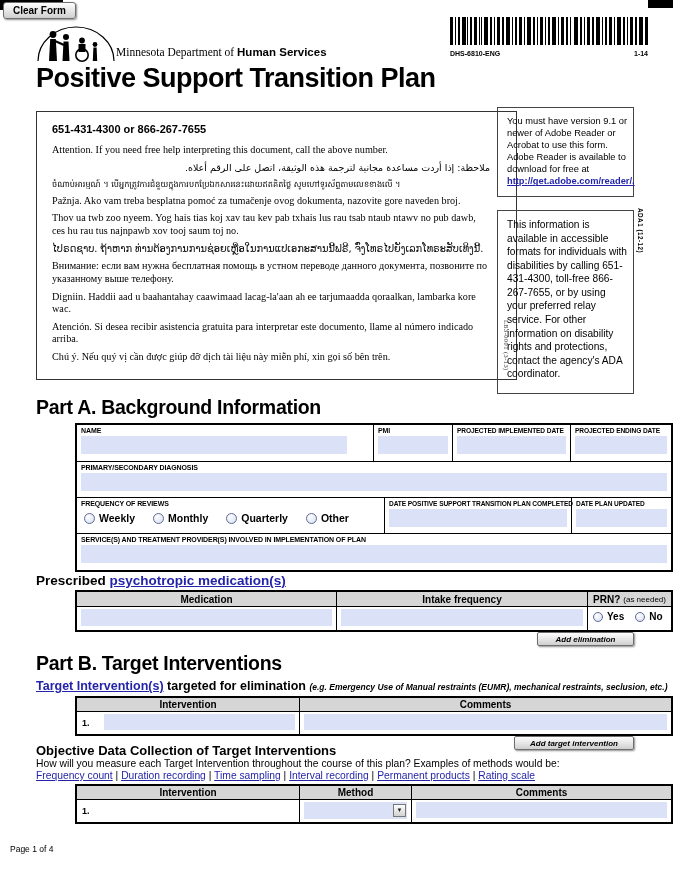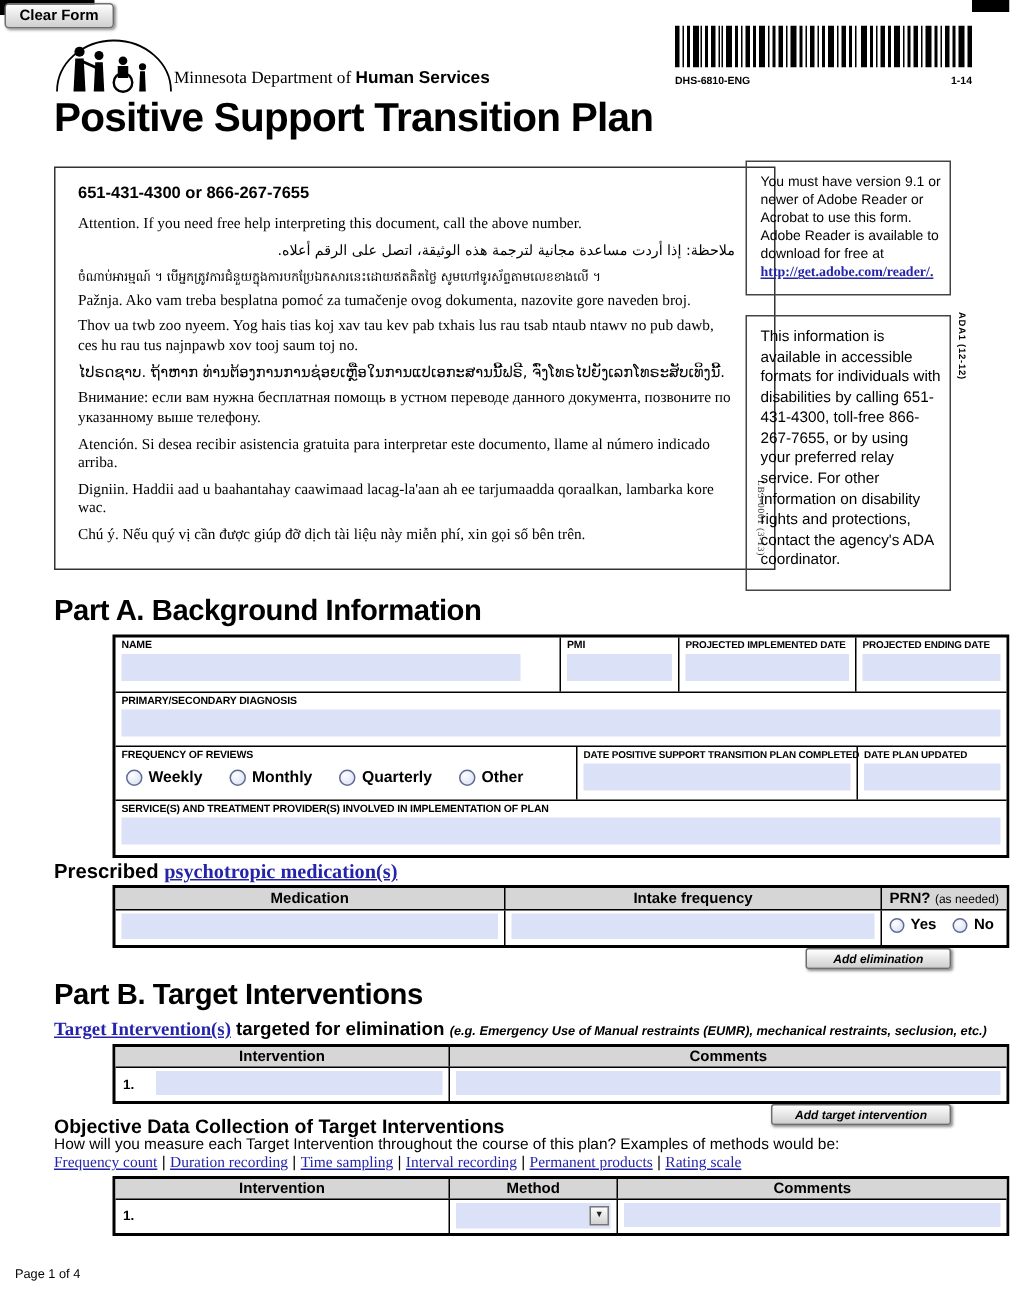--- a/index.html
+++ b/index.html
@@ -40,21 +40,21 @@
   .vert-code { position: absolute; writing-mode: vertical-rl; font-size: 6.3px; color: #333;
                font-family: "Liberation Serif", serif; letter-spacing: 0.5px; }
   .lang-code { right: 6px; bottom: 8px; }
 
   
   .info-box { position: absolute; left: 497px; width: 137px; border: 1px solid #444; padding: 7px 5px 0 9px; }
   .adobe-box { top: 107px; height: 90px; font-size: 9.3px; line-height: 1.3; }
   .ada-box { top: 210px; height: 184px; font-size: 10.2px; line-height: 1.33; }
   .ada-code { left: 637px; top: 208px; font-family: "Liberation Sans", sans-serif; font-weight: bold; font-size: 6.3px; color: #000; }
 
-  a.link, .link { color: #2424aa; text-decoration: underline; cursor: pointer; font-family: Liberation Serif, serif; }
+  a.link, .link { color: #2424aa; text-decoration: underline; cursor: pointer; }
   .link-bold { font-weight: bold; }
 
   
   .part-title { position: absolute; left: 36px; font-size: 19.5px; font-weight: bold; letter-spacing: -0.3px; }
 
   
   .ftable { position: absolute; left: 36px; width: 598px; border: 2px solid #000; background: #fff; margin-left: 39px; }
   .frow { display: flex; border-bottom: 1px solid #000; }
   .frow:last-child { border-bottom: none; }
   .fcell { border-right: 1px solid #000; position: relative; }
@@ -176,22 +176,22 @@
 
   <div class="lang-box">
     <div class="lang-phone">651-431-4300 or 866-267-7655</div>
     <div class="lang-line">Attention. If you need free help interpreting this document, call the above number.</div>
     <div class="lang-line rtl">ملاحظة: إذا أردت مساعدة مجانية لترجمة هذه الوثيقة، اتصل على الرقم أعلاه.</div>
     <div class="lang-line km">ចំណាប់អារម្មណ៍ ។ បើអ្នកត្រូវការជំនួយក្នុងការបកប្រែឯកសារនេះដោយឥតគិតថ្លៃ សូមហៅទូរស័ព្ទតាមលេខខាងលើ ។</div>
     <div class="lang-line">Pažnja. Ako vam treba besplatna pomoć za tumačenje ovog dokumenta, nazovite gore naveden broj.</div>
     <div class="lang-line">Thov ua twb zoo nyeem. Yog hais tias koj xav tau kev pab txhais lus rau tsab ntaub ntawv no pub dawb, ces hu rau tus najnpawb xov tooj saum toj no.</div>
     <div class="lang-line lo">ໄປຣດຊາບ. ຖ້າຫາກ ທ່ານຕ້ອງການການຊ່ອຍເຫຼືອໃນການແປເອກະສານນີ້ຟຣີ, ຈົ່ງໂທຣໄປຍັງເລກໂທຣະສັບເທິງນີ້.</div>
     <div class="lang-line">Внимание: если вам нужна бесплатная помощь в устном переводе данного документа, позвоните по указанному выше телефону.</div>
+    <div class="lang-line">Digniin. Haddii aad u baahantahay caawimaad lacag-la'aan ah ee tarjumaadda qoraalkan, lambarka kore wac.</div>
     <div class="lang-line">Atención. Si desea recibir asistencia gratuita para interpretar este documento, llame al número indicado arriba.</div>
-    <div class="lang-line">Digniin. Haddii aad u baahantahay caawimaad lacag-la'aan ah ee tarjumaadda qoraalkan, lambarka kore wac.</div>
     <div class="lang-line">Chú ý. Nếu quý vị cần được giúp đỡ dịch tài liệu này miễn phí, xin gọi số bên trên.</div>
     <div class="vert-code lang-code">LB3-0001 (3-13)</div>
   </div>
 
   <div class="info-box adobe-box">
     <span>You must have version 9.1 or newer of Adobe Reader or Acrobat to use this form. Adobe Reader is available to download for free at </span><a class="link link-bold">http://get.adobe.com/reader/.</a>
   </div>
 
   <div class="info-box ada-box">
     <span>This information is available in accessible formats for individuals with disabilities by calling 651-431-4300, toll-free 866-267-7655, or by using your preferred relay service. For other information on disability rights and protections, contact the agency's ADA coordinator.</span>

